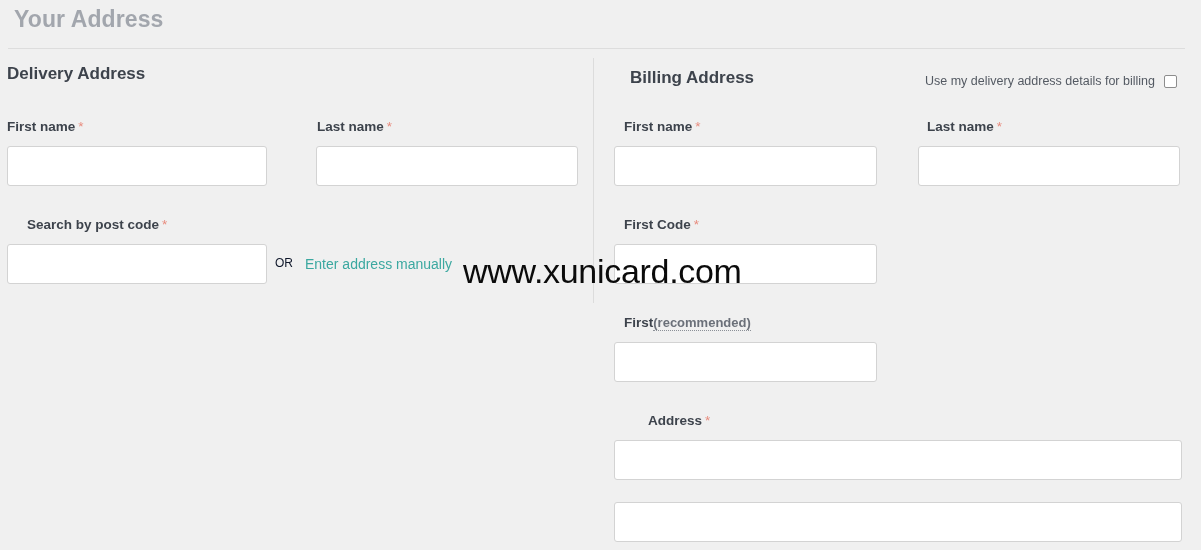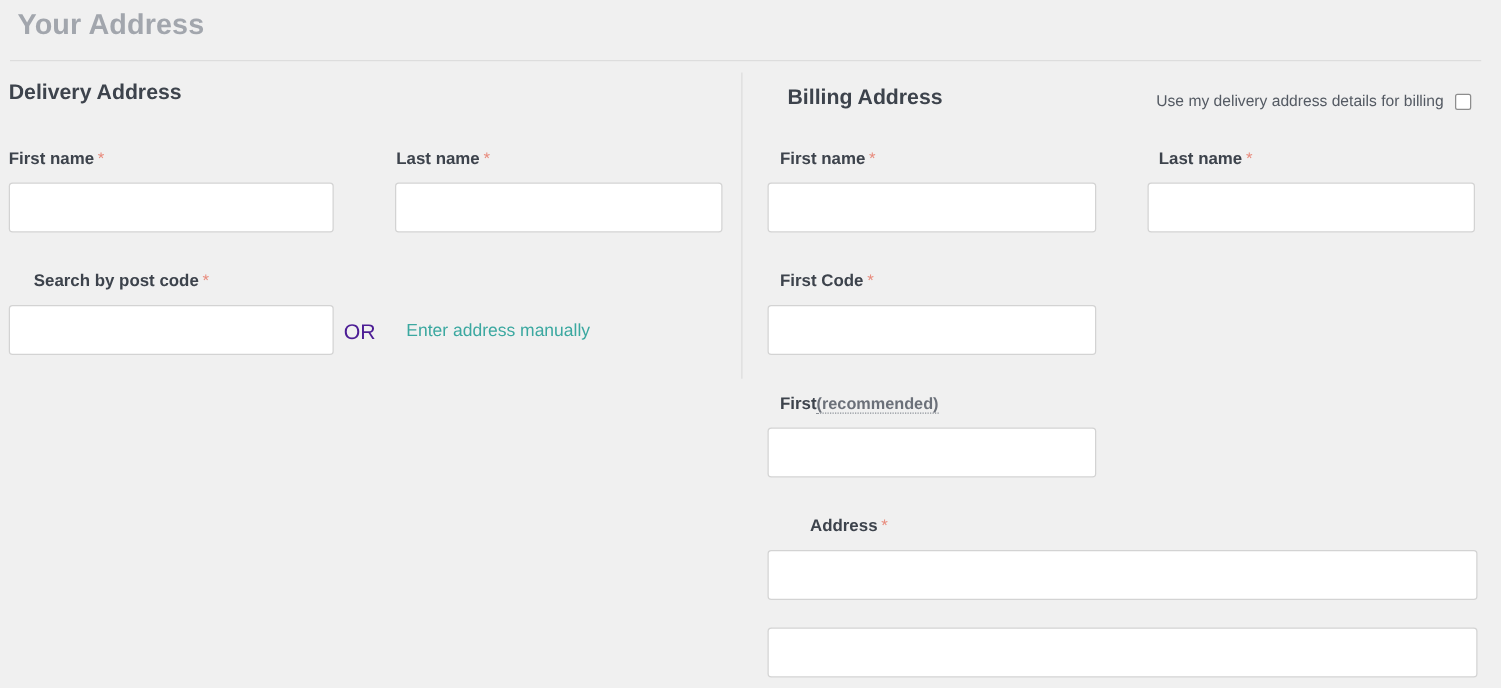--- a/index.html
+++ b/index.html
@@ -130,34 +130,33 @@
   .inp-d-first  { left: 7px;   top: 146px; width: 260px; }
   .inp-d-last   { left: 316px; top: 146px; width: 262px; }
 
   .lbl-d-post   { left: 7px;   top: 217px; margin-left: 20px; }
   .inp-d-post   { left: 7px;   top: 244px; width: 260px; }
 
   .or-text {
     position: absolute;
     left: 275px;
     top: 256px;
-    font-size: 17px;
-    color: #4c1d95;
+    font-size: 12px;
+    color: #0f172a;
     white-space: nowrap;
   }
   .manual-link {
     position: absolute;
     left: 305px;
     top: 256px;
     font-size: 14px;
     color: #3ba8a0;
     text-decoration: none;
     white-space: nowrap;
     cursor: pointer;
-    margin-left: 20px;
   }
 
   
   .lbl-b-first  { left: 624px; top: 119px; }
   .lbl-b-last   { left: 927px; top: 119px; }
   .inp-b-first  { left: 614px; top: 146px; width: 263px; }
   .inp-b-last   { left: 918px; top: 146px; width: 262px; }
 
   .lbl-b-post   { left: 624px; top: 217px; }
   .inp-b-post   { left: 614px; top: 244px; width: 263px; }
@@ -239,14 +238,15 @@
     <span>First</span><span class="hint">(recommended)</span>
   </div>
   <input class="inp inp-b-phone" type="text" placeholder="" style="">
 
   <div class="field-label lbl-b-addr">
     <span>Address</span><span class="req">*</span>
   </div>
   <input class="inp inp-b-addr1" type="text" placeholder="" style="">
   <input class="inp inp-b-addr2" type="text" placeholder="" style="">
 
+  <div class="watermark">www.xunicard.com</div>
 
 </div>
 
 </body></html>

